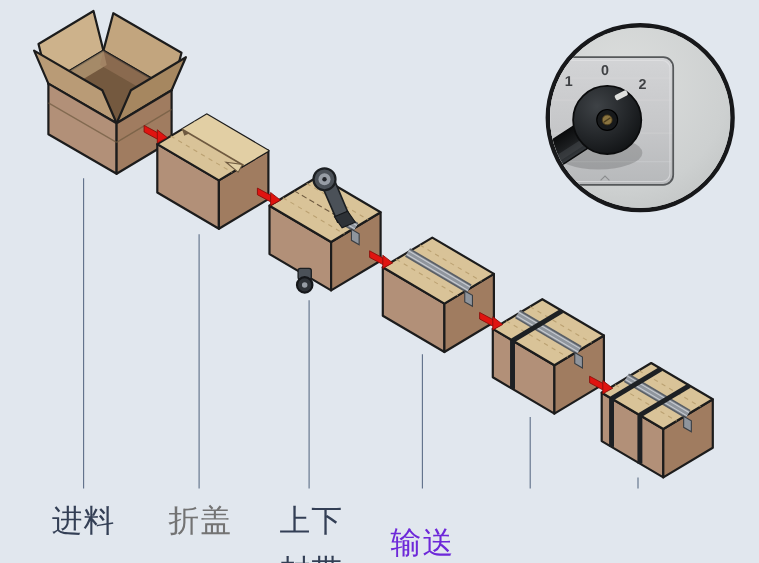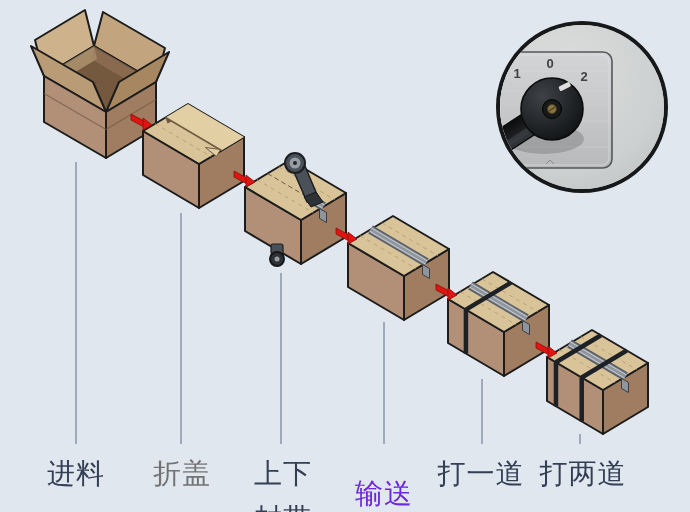--- a/index.html
+++ b/index.html
@@ -151,22 +151,20 @@
       <line x1="384" y1="322" x2="384" y2="444" stroke="#5d6e87" stroke-width="1"></line>
       <line x1="482" y1="379" x2="482" y2="444" stroke="#5d6e87" stroke-width="1"></line>
       <line x1="580" y1="434" x2="580" y2="444" stroke="#5d6e87" stroke-width="1"></line>
     </svg>
 
   <div class="step-label" style="left: 76px; top: 452px; color: rgb(51, 63, 85);">进料</div>
   <div class="step-label" style="left: 182px; top: 452px; color: #737373;">折盖</div>
   <div class="step-label" style="left: 283px; top: 452px; color: rgb(51, 63, 85);">上下
 封带</div>
   <div class="step-label" style="left: 384px; top: 472px; color: #6d28d9;">输送</div>
-  <div class="step-label" style="left: 481px; top: 452px; color: rgb(51, 63, 85);">打一道</div>
-  <div class="step-label" style="left: 583px; top: 452px; color: rgb(51, 63, 85);">打两道</div>
 
   <div id="knob-inset">
     <svg width="164" height="164" viewBox="0 0 164 164">
       <defs>
         <radialGradient id="bgGrad" cx="40%" cy="30%" r="85%">
           <stop offset="0%" stop-color="#dcdedd"></stop>
           <stop offset="70%" stop-color="#cdd0d0"></stop>
           <stop offset="100%" stop-color="#bfc2c2"></stop>
         </radialGradient>
         <linearGradient id="plateGrad" x1="0" y1="0" x2="0" y2="1">

